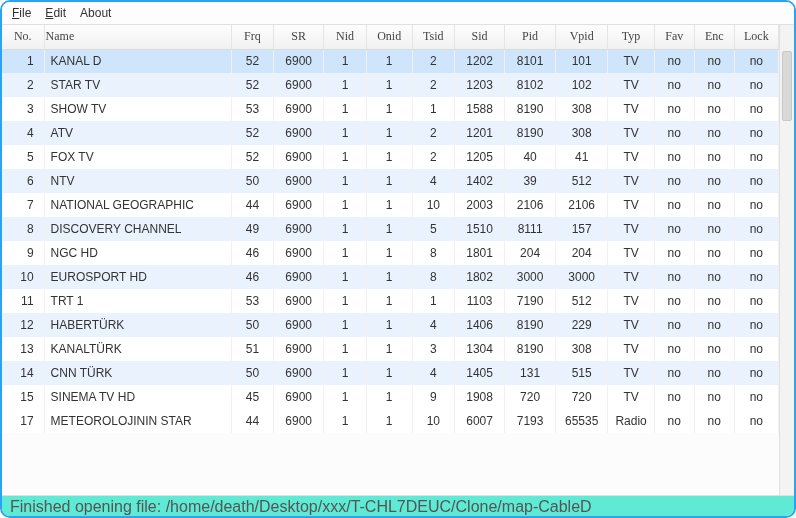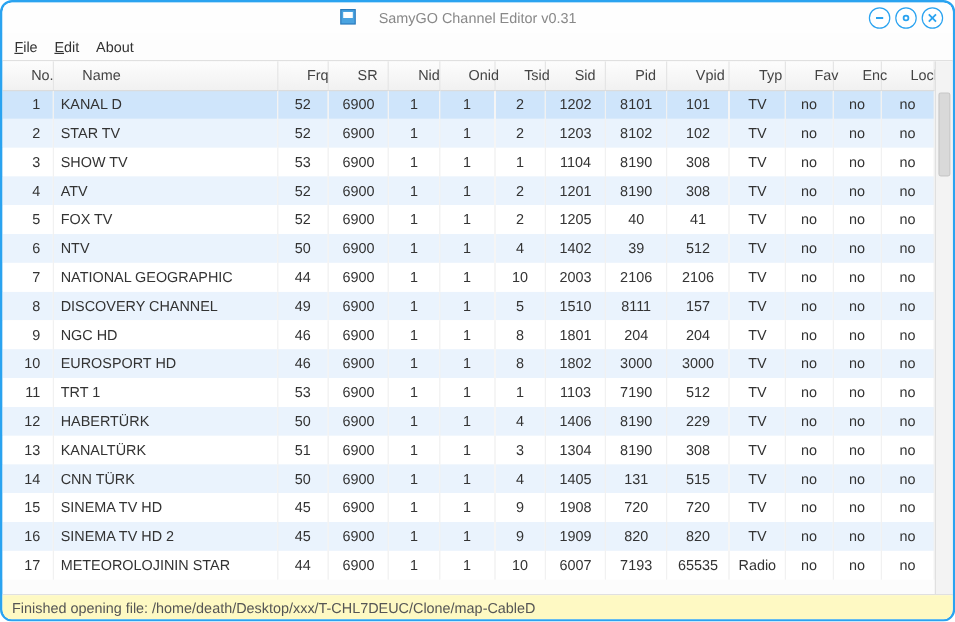--- a/index.html
+++ b/index.html
@@ -24,86 +24,59 @@
     height: 22px; display: flex; align-items: center; gap: 14px; padding: 0 10px;
     font-size: 12px; color: #333; background: #fdfdfd;
   }
   .menubar span { cursor: default; }
   .menubar u { text-decoration: underline; }
   .tablewrap { flex: 1; display: flex; overflow: hidden; border-top: 1px solid #e0e0e0; border-bottom: 1px solid #e0e0e0; }
   .tbl { flex: 1; overflow: hidden; }
   table { width: 100%; border-collapse: collapse; table-layout: fixed; }
   th {
     background: linear-gradient(#fdfdfd,#f1f1f1); font-weight: normal; font-size: 12px;
-    padding: 4px 24px; border-right: 1px solid #e5e5e5; border-bottom: 1px solid #dcdcdc;
-    color: #444; text-align: center; height: 24px;
+    padding: 4px 1px; border-right: 1px solid #e5e5e5; border-bottom: 1px solid #dcdcdc;
+    color: #444; text-align: center; height: 24px; font-family: Liberation Serif, serif;
   }
   th.name, td.name { text-align: left; margin-top: 20px; }
   td { padding: 4px 6px; border-right: 1px solid #f1f1f1; text-align: center; font-size: 12px; color: #333; height: 24px; white-space: nowrap; overflow: hidden; }
   td.no { text-align: right; padding-right: 10px; }
   tr.odd td { background: #eaf3fd; }
   tr.even td { background: #ffffff; }
   tr.sel td { background: #cfe5fb; }
   .scrolltrack {
     width: 15px; background: #f3f3f3; border-left: 1px solid #e0e0e0; position: relative;
   }
   .scrollthumb {
     position: absolute; left: 2px; right: 2px; top: 26px; height: 70px;
     background: #d9d9d9; border: 1px solid #c8c8c8; border-radius: 2px;
   }
   .statusbar {
-    height: 20px; padding: 2px 8px; font-size: 12px; color: #555; background: #fef9c3;
-    display: flex; align-items: flex-end;
+    height: 20px; padding: 2px 8px; font-size: 16px; color: #555; background: #5eead4;
+    display: flex; align-items: flex-start;
   }
   col.c-no   { width: 40px; }
   col.c-name { width: 178px; }
   col.c-frq  { width: 40px; }
   col.c-sr   { width: 48px; }
   col.c-nid  { width: 40px; }
   col.c-onid { width: 44px; }
   col.c-tsid { width: 40px; }
   col.c-sid  { width: 48px; }
   col.c-pid  { width: 48px; }
   col.c-vpid { width: 50px; }
   col.c-typ  { width: 44px; }
   col.c-fav  { width: 38px; }
   col.c-enc  { width: 38px; }
   col.c-lock { width: 42px; }
 </style>
 </head>
 <body>
 
 <div class="window">
-  <div class="titlebar">
-    <span class="app-icon">
-      <svg width="14" height="14" viewBox="0 0 14 14">
-          <rect x="1" y="1" width="12" height="12" fill="#4aa3e0" stroke="#2a7bbd"></rect>
-          <rect x="3" y="3" width="8" height="5" fill="#fff"></rect>
-        </svg>
-    </span>
-    <span class="title">SamyGO Channel Editor v0.31</span>
-    <div class="winbtns">
-      <div class="winbtn">
-          <svg width="10" height="10" viewBox="0 0 10 10">
-            <line x1="2" y1="5" x2="8" y2="5" stroke="#2aa3f0" stroke-width="1.5"></line>
-          </svg>
-        </div>
-      <div class="winbtn">
-          <svg width="10" height="10" viewBox="0 0 10 10">
-            <circle cx="5" cy="5" r="2" fill="none" stroke="#2aa3f0" stroke-width="1.5"></circle>
-          </svg>
-        </div>
-      <div class="winbtn">
-          <svg width="10" height="10" viewBox="0 0 10 10">
-            <line x1="2" y1="2" x2="8" y2="8" stroke="#2aa3f0" stroke-width="1.5"></line>
-            <line x1="8" y1="2" x2="2" y2="8" stroke="#2aa3f0" stroke-width="1.5"></line>
-          </svg>
-        </div>
-    </div>
-  </div>
 
   <div class="menubar">
     <span><u>F</u><span>ile</span></span>
     <span><u>E</u><span>dit</span></span>
     <span>About</span>
   </div>
 
   <div class="tablewrap">
     <div class="tbl">
       <table>
@@ -175,21 +148,21 @@
               <td>no</td>
             </tr>
             <tr class="even">
               <td class="no">3</td>
               <td class="name">SHOW TV</td>
               <td>53</td>
               <td>6900</td>
               <td>1</td>
               <td>1</td>
               <td>1</td>
-              <td>1104</td>
+              <td>1588</td>
               <td>8190</td>
               <td>308</td>
               <td>TV</td>
               <td>no</td>
               <td>no</td>
               <td>no</td>
             </tr>
             <tr class="odd">
               <td class="no">4</td>
               <td class="name">ATV</td>
@@ -370,36 +343,20 @@
               <td class="no">15</td>
               <td class="name">SINEMA TV HD</td>
               <td>45</td>
               <td>6900</td>
               <td>1</td>
               <td>1</td>
               <td>9</td>
               <td>1908</td>
               <td>720</td>
               <td>720</td>
-              <td>TV</td>
-              <td>no</td>
-              <td>no</td>
-              <td>no</td>
-            </tr>
-            <tr class="odd">
-              <td class="no">16</td>
-              <td class="name">SINEMA TV HD 2</td>
-              <td>45</td>
-              <td>6900</td>
-              <td>1</td>
-              <td>1</td>
-              <td>9</td>
-              <td>1909</td>
-              <td>820</td>
-              <td>820</td>
               <td>TV</td>
               <td>no</td>
               <td>no</td>
               <td>no</td>
             </tr>
             <tr class="even">
               <td class="no">17</td>
               <td class="name">METEOROLOJININ STAR</td>
               <td>44</td>
               <td>6900</td>

